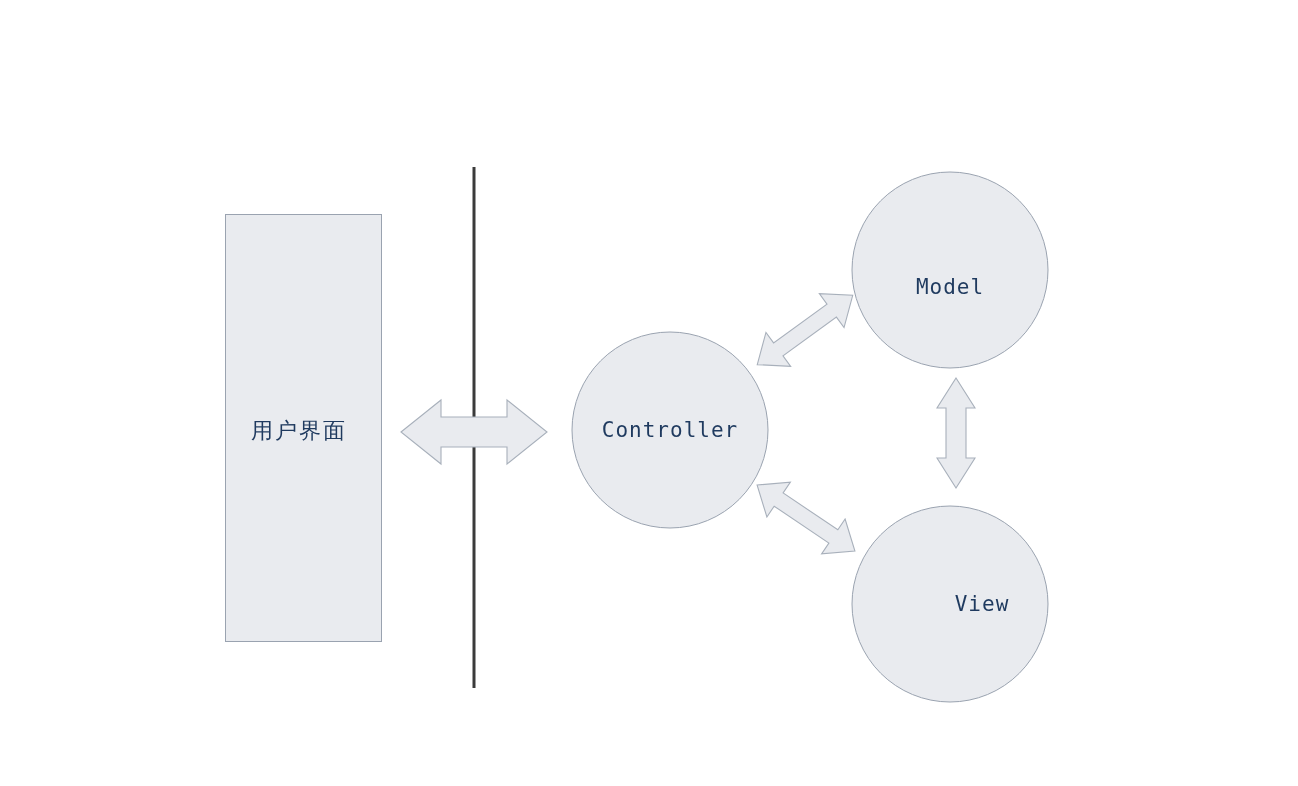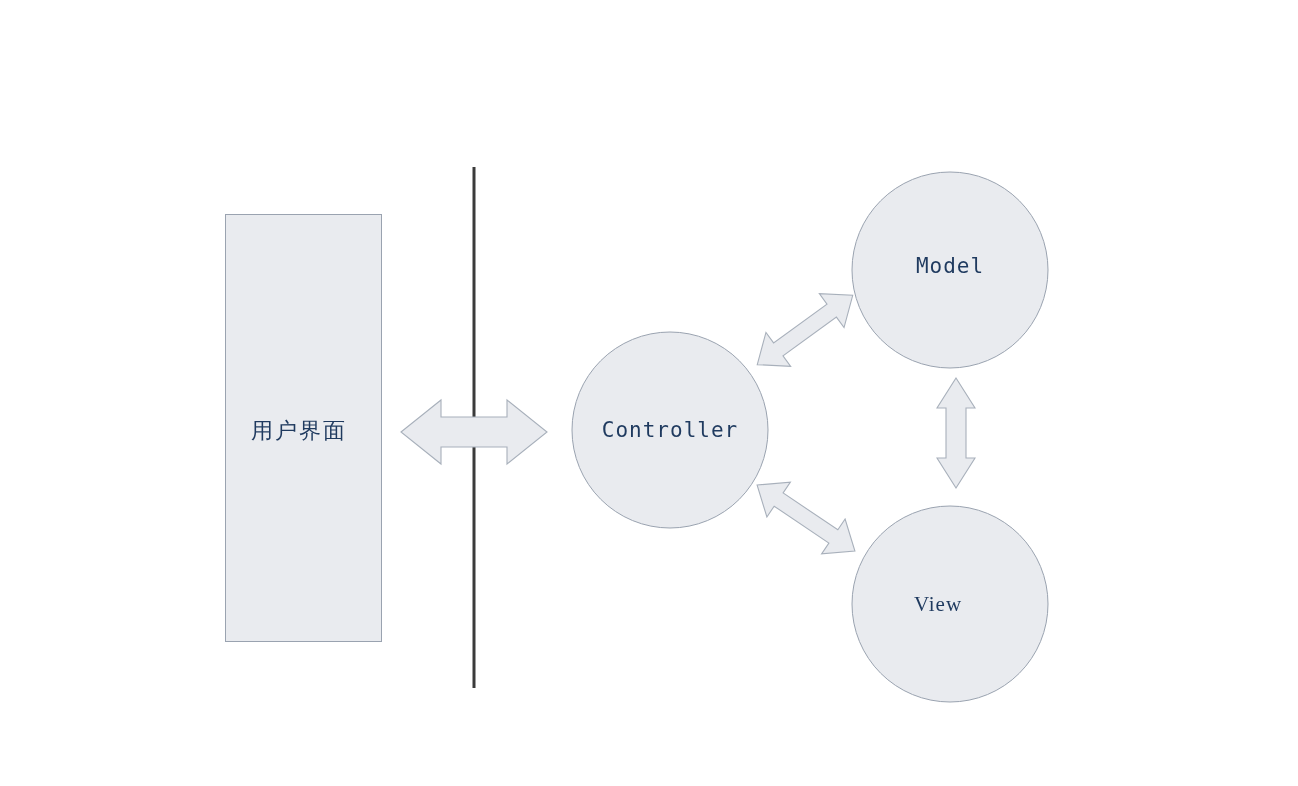--- a/index.html
+++ b/index.html
@@ -92,17 +92,17 @@
     </g>
 
     <polygon class="arrow-fill arrow-stroke" points="956,378 975,408 966,408 966,458 975,458 956,488 937,458 946,458 946,408 937,408"></polygon>
 
   </svg>
 
   <div class="node-label label-cjk" style="left:225px; top:416px; width:148px;">用户界面</div>
 
   <div class="node-label label-latin" style="left:572px; top:418px; width:196px;">Controller</div>
 
-  <div class="node-label label-latin" style="left:852px; top:254px; width:196px;">Model</div>
+  <div class="node-label label-latin" style="left:852px; top:275px; width:196px;">Model</div>
 
-  <div class="node-label label-latin" style="left:852px; top:592px; width:172px;font-family:Liberation Serif, serif;">View</div>
+  <div class="node-label label-latin" style="left:896px; top:592px; width:172px;">View</div>
 
 </div>
 
 </body></html>

